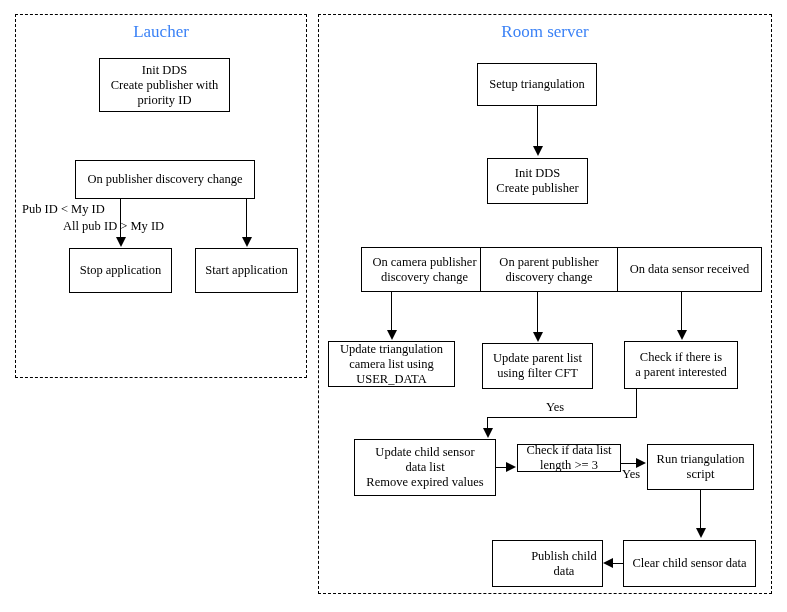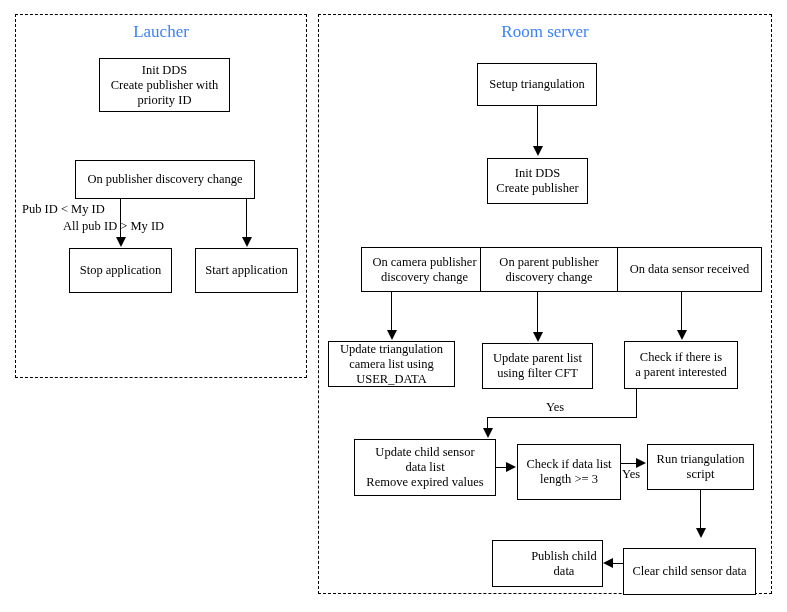--- a/index.html
+++ b/index.html
@@ -195,38 +195,38 @@
 
   <div class="node" style="left:354px; top:439px; width:142px; height:57px;">
     <span style="white-space:pre-line;">Update child sensor
 data list
 Remove expired values</span>
   </div>
 
   <div class="hline" style="left:496px; top:467px; width:11px;"></div>
   <div class="arrow-right" style="left:506px; top:462px;"></div>
 
-  <div class="node" style="left:517px; top:444px; width:104px; height:56px;">
+  <div class="node" style="left:517px; top:444px; width:104px; height:28px;">
     <span style="white-space:pre-line;">Check if data list
 length &gt;= 3</span>
   </div>
 
   <div class="hline" style="left:621px; top:463px; width:16px;"></div>
   <div class="arrow-right" style="left:636px; top:458px;"></div>
   <div class="edge-label" style="left:622px; top:467px;">Yes</div>
 
   <div class="node" style="left:647px; top:444px; width:107px; height:46px;">
     <span style="white-space:pre-line;">Run triangulation
 script</span>
   </div>
 
   <div class="vline" style="left:700px; top:490px; height:40px;"></div>
   <div class="arrow-down" style="left:695.5px; top:528px;"></div>
 
-  <div class="node" style="left:623px; top:540px; width:133px; height:47px;margin-top:8px;">
+  <div class="node" style="left:623px; top:540px; width:133px; height:47px;">
     <span>Clear child sensor data</span>
   </div>
 
   <div class="hline" style="left:613px; top:563px; width:11px;"></div>
   <div class="arrow-left" style="left:603px; top:558px;"></div>
 
   <div class="node" style="left:492px; top:540px; width:111px; height:47px;padding-left:36px;">
     <span>Publish child data</span>
   </div>
 

